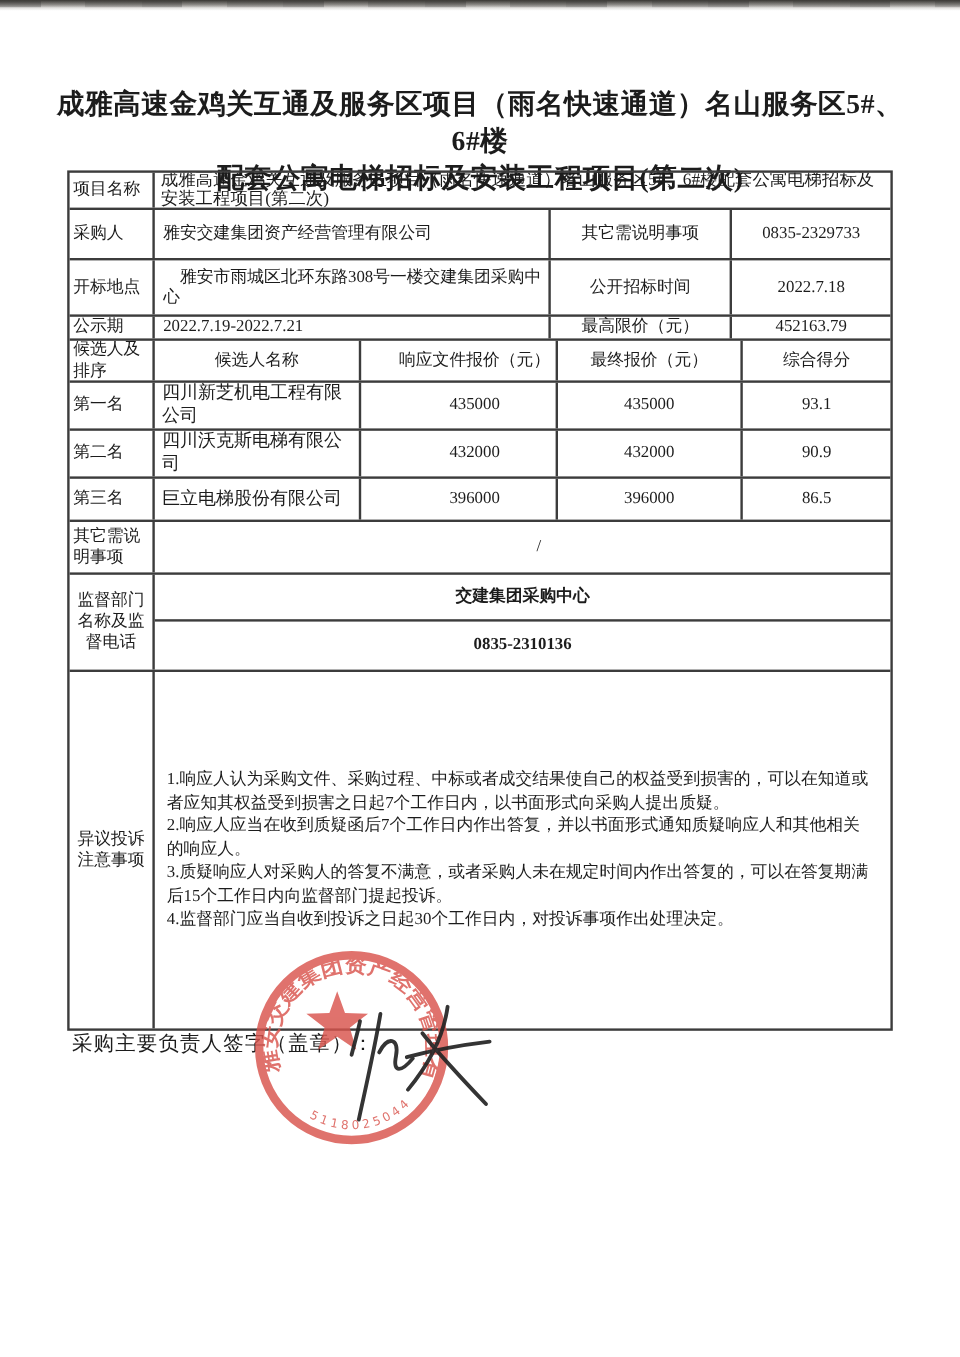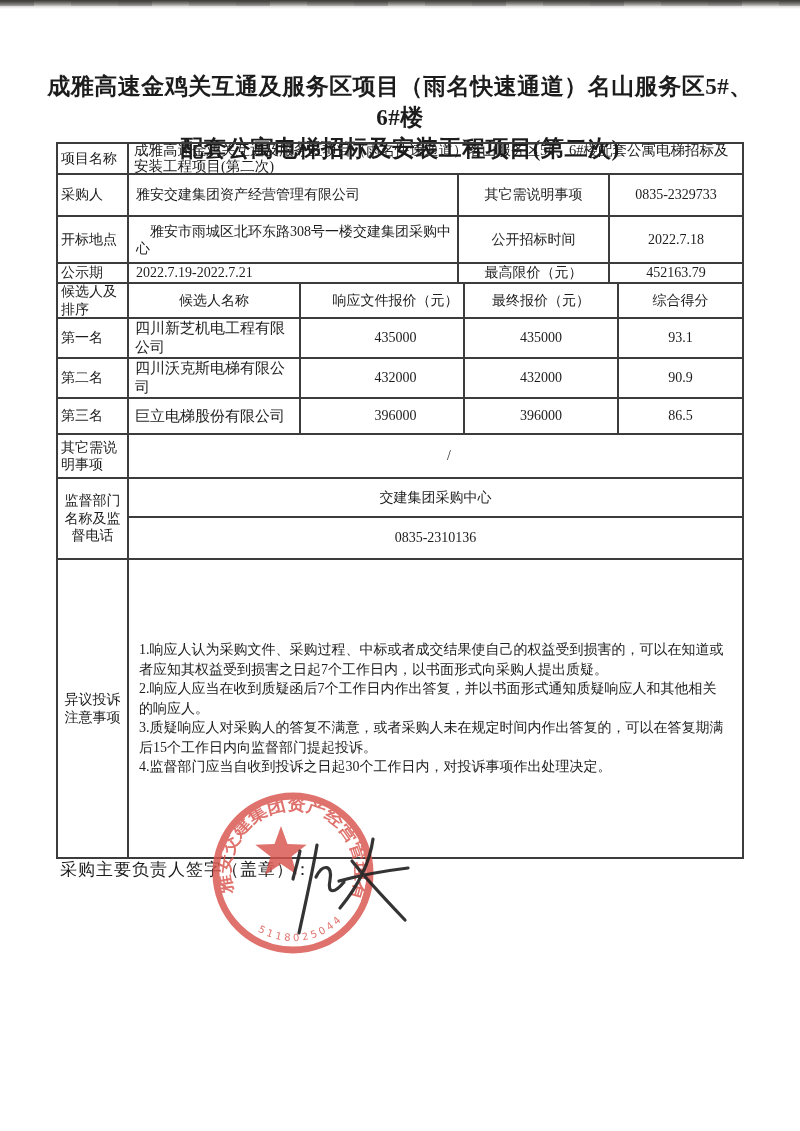--- a/index.html
+++ b/index.html
@@ -26,21 +26,21 @@
   .grow{flex:1;padding-left:31px;}
   .w151{width:151px;flex:none;}
   .w132{width:132px;flex:none;}
   .w172{width:172px;flex:none;}
   .w154{width:154px;flex:none;}
   .w123{width:123px;flex:none;}
   .al{justify-content:flex-start;text-align:left;padding-left:7px;}
   .name-cell{font-size:15px;justify-content:flex-start;text-align:left;padding:1px 6px;}
   .proj-val{font-size:14.5px;line-height:15.5px;padding:0 5px;}
   .loc-val{text-indent:14px;line-height:17px;}
-  .sup-right{flex:1;display:flex;flex-direction:column;}
+  .sup-right{flex:1;display:flex;flex-direction:column;font-weight:bold;}
   .sup-top{height:39px;border-bottom:2px solid #3c3c3c;display:flex;align-items:center;justify-content:center;box-sizing:border-box;}
   .sup-bot{flex:1;display:flex;align-items:center;justify-content:center;}
   .complaint-cell{flex:1;display:flex;flex-direction:column;justify-content:center;
     text-align:left;padding:8px 12px 8px 10px;font-size:14px;line-height:19.5px;box-sizing:border-box;border-right:none;}
   .sign-line{position:absolute;left:60px;top:858px;font-size:17px;letter-spacing:1px;}
   .stamp{position:absolute;left:203px;top:781px;width:215px;height:185px;}
 </style>
 </head>
 <body>
 

